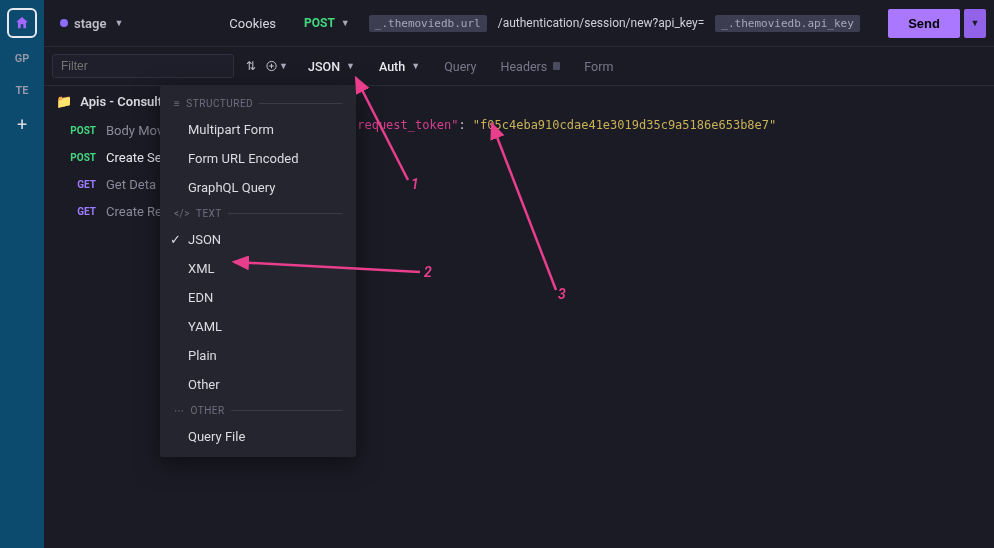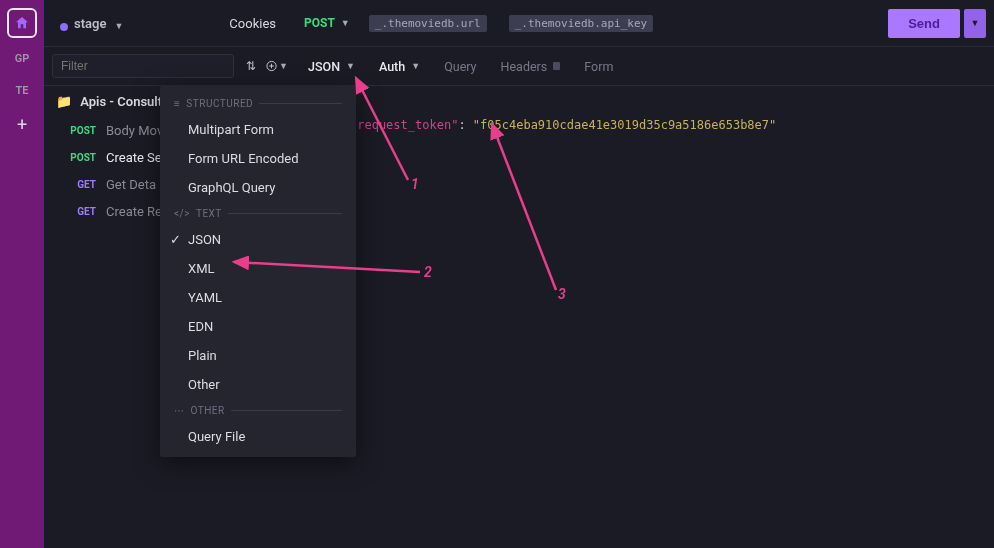--- a/index.html
+++ b/index.html
@@ -11,21 +11,21 @@
     width: 994px;
     height: 548px;
     overflow: hidden;
     position: relative;
   }
   .leftbar {
     position: absolute;
     left: 0; top: 0;
     width: 44px;
     height: 100%;
-    background: #701a75;
+    background: #0c4a6e;
     display: flex;
     flex-direction: column;
     align-items: center;
     padding-top: 8px;
     gap: 8px;
   }
   .home-btn {
     width: 30px; height: 30px;
     border: 2px solid #e8e8ef;
     border-radius: 6px;
@@ -59,21 +59,21 @@
   }
   .env-row {
     height: 46px;
     display: flex;
     align-items: center;
     padding: 0 8px;
   }
   .env-selector {
     flex: 1;
     display: flex;
-    align-items: flex-end;
+    align-items: center;
     gap: 6px;
     padding: 4px 8px;
     cursor: pointer;
     font-weight: 600;
   }
   .dot { width: 8px; height: 8px; border-radius: 50%; background: #8b6dff; }
   .caret { font-size: 9px; color: #a9a9ba; margin-left: 2px; }
   .cookies-btn {
     color: #d8d8e0;
     padding: 4px 12px;
@@ -157,21 +157,21 @@
     background: #3d3d51;
     color: #a7a7b8;
     border-radius: 2px;
     padding: 2px 6px;
     font-family: monospace;
     font-size: 11px;
     margin: 0 11px;
   }
   .send-btn {
     background: #a978ff;
-    color: #4c1d95;
+    color: #000000;
     border: none;
     font-weight: 600;
     padding: 7px 20px;
     border-radius: 2px;
     cursor: pointer;
     font-size: 13px;
   }
   .send-dd {
     width: 22px;
     height: 29px;
@@ -311,20 +311,21 @@
 </div>
 
 <div class="main">
   <div class="urlbar">
     <div class="method-chip">
       <span>POST</span>
       <span class="caret">▼</span>
     </div>
     <div class="url-segment">
       <span class="var-pill">_.themoviedb.url</span>
+      <span>/authentication/session/new?api_key=</span>
       <span class="var-pill">_.themoviedb.api_key</span>
     </div>
     <button class="send-btn">Send</button>
     <div class="send-dd">
       <span>▼</span>
     </div>
   </div>
 
   <div class="reqtabs">
     <div class="rtab white">
@@ -362,22 +363,22 @@
   <div class="dd-item">Form URL Encoded</div>
   <div class="dd-item">GraphQL Query</div>
 
   <div class="dd-header">
     <span>&lt;/&gt;</span>
     <span>TEXT</span>
     <span class="line"></span>
   </div>
   <div class="dd-item checked">JSON</div>
   <div class="dd-item">XML</div>
+  <div class="dd-item">EDN</div>
   <div class="dd-item">YAML</div>
-  <div class="dd-item">EDN</div>
   <div class="dd-item">Plain</div>
   <div class="dd-item">Other</div>
 
   <div class="dd-header">
     <span>⋯</span>
     <span>OTHER</span>
     <span class="line"></span>
   </div>
   <div class="dd-item">Query File</div>
 </div>

